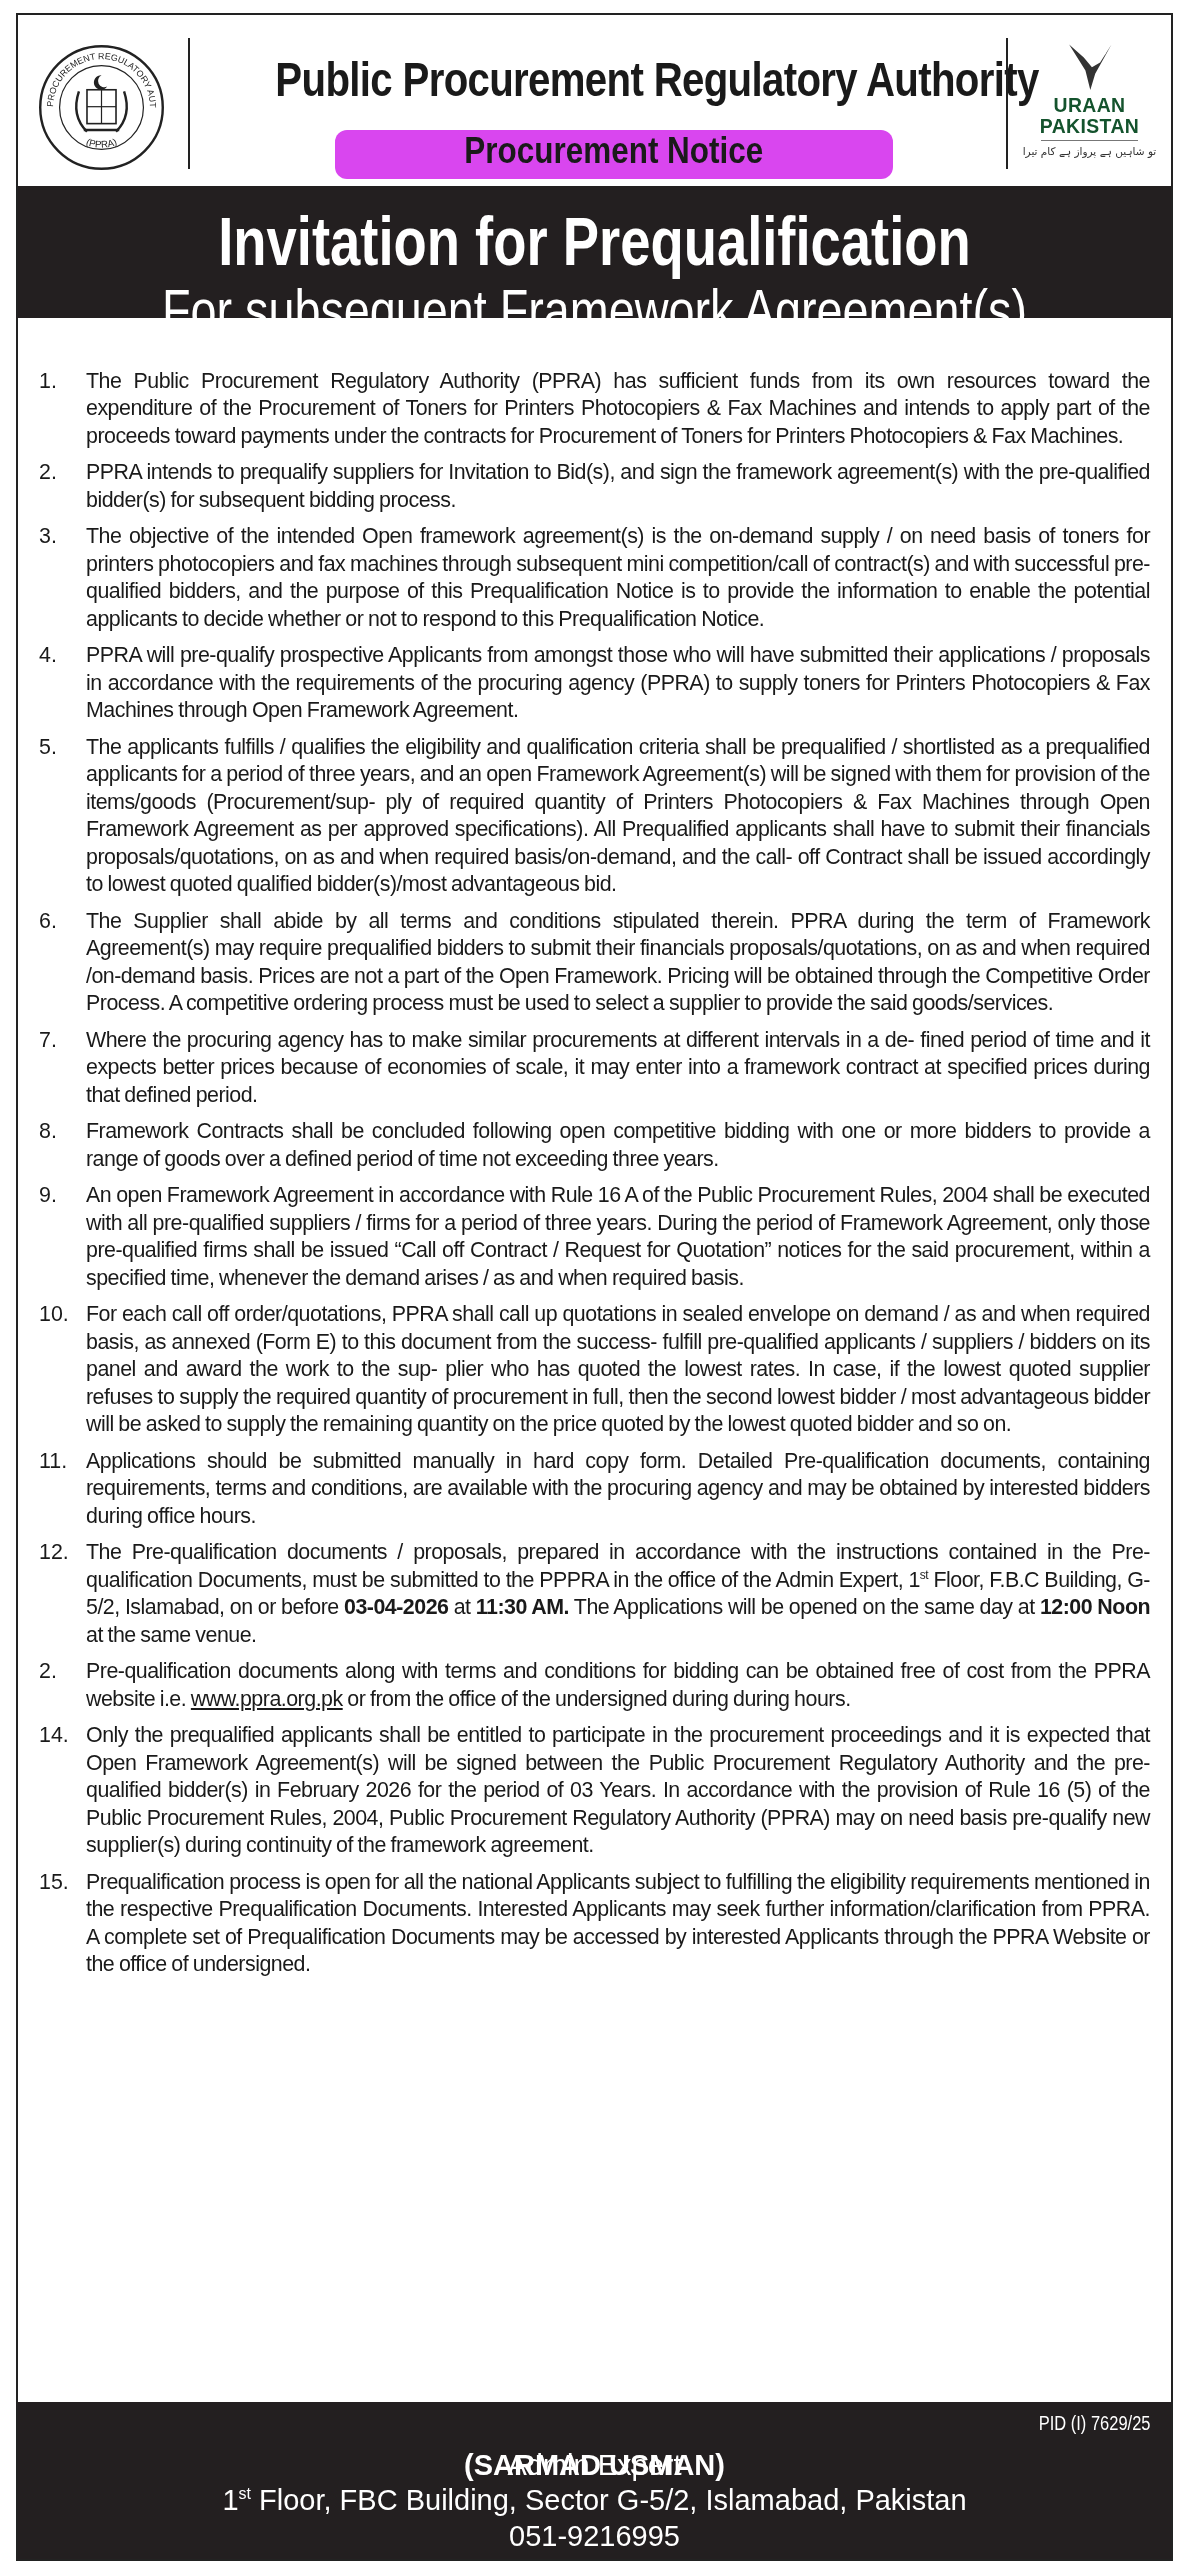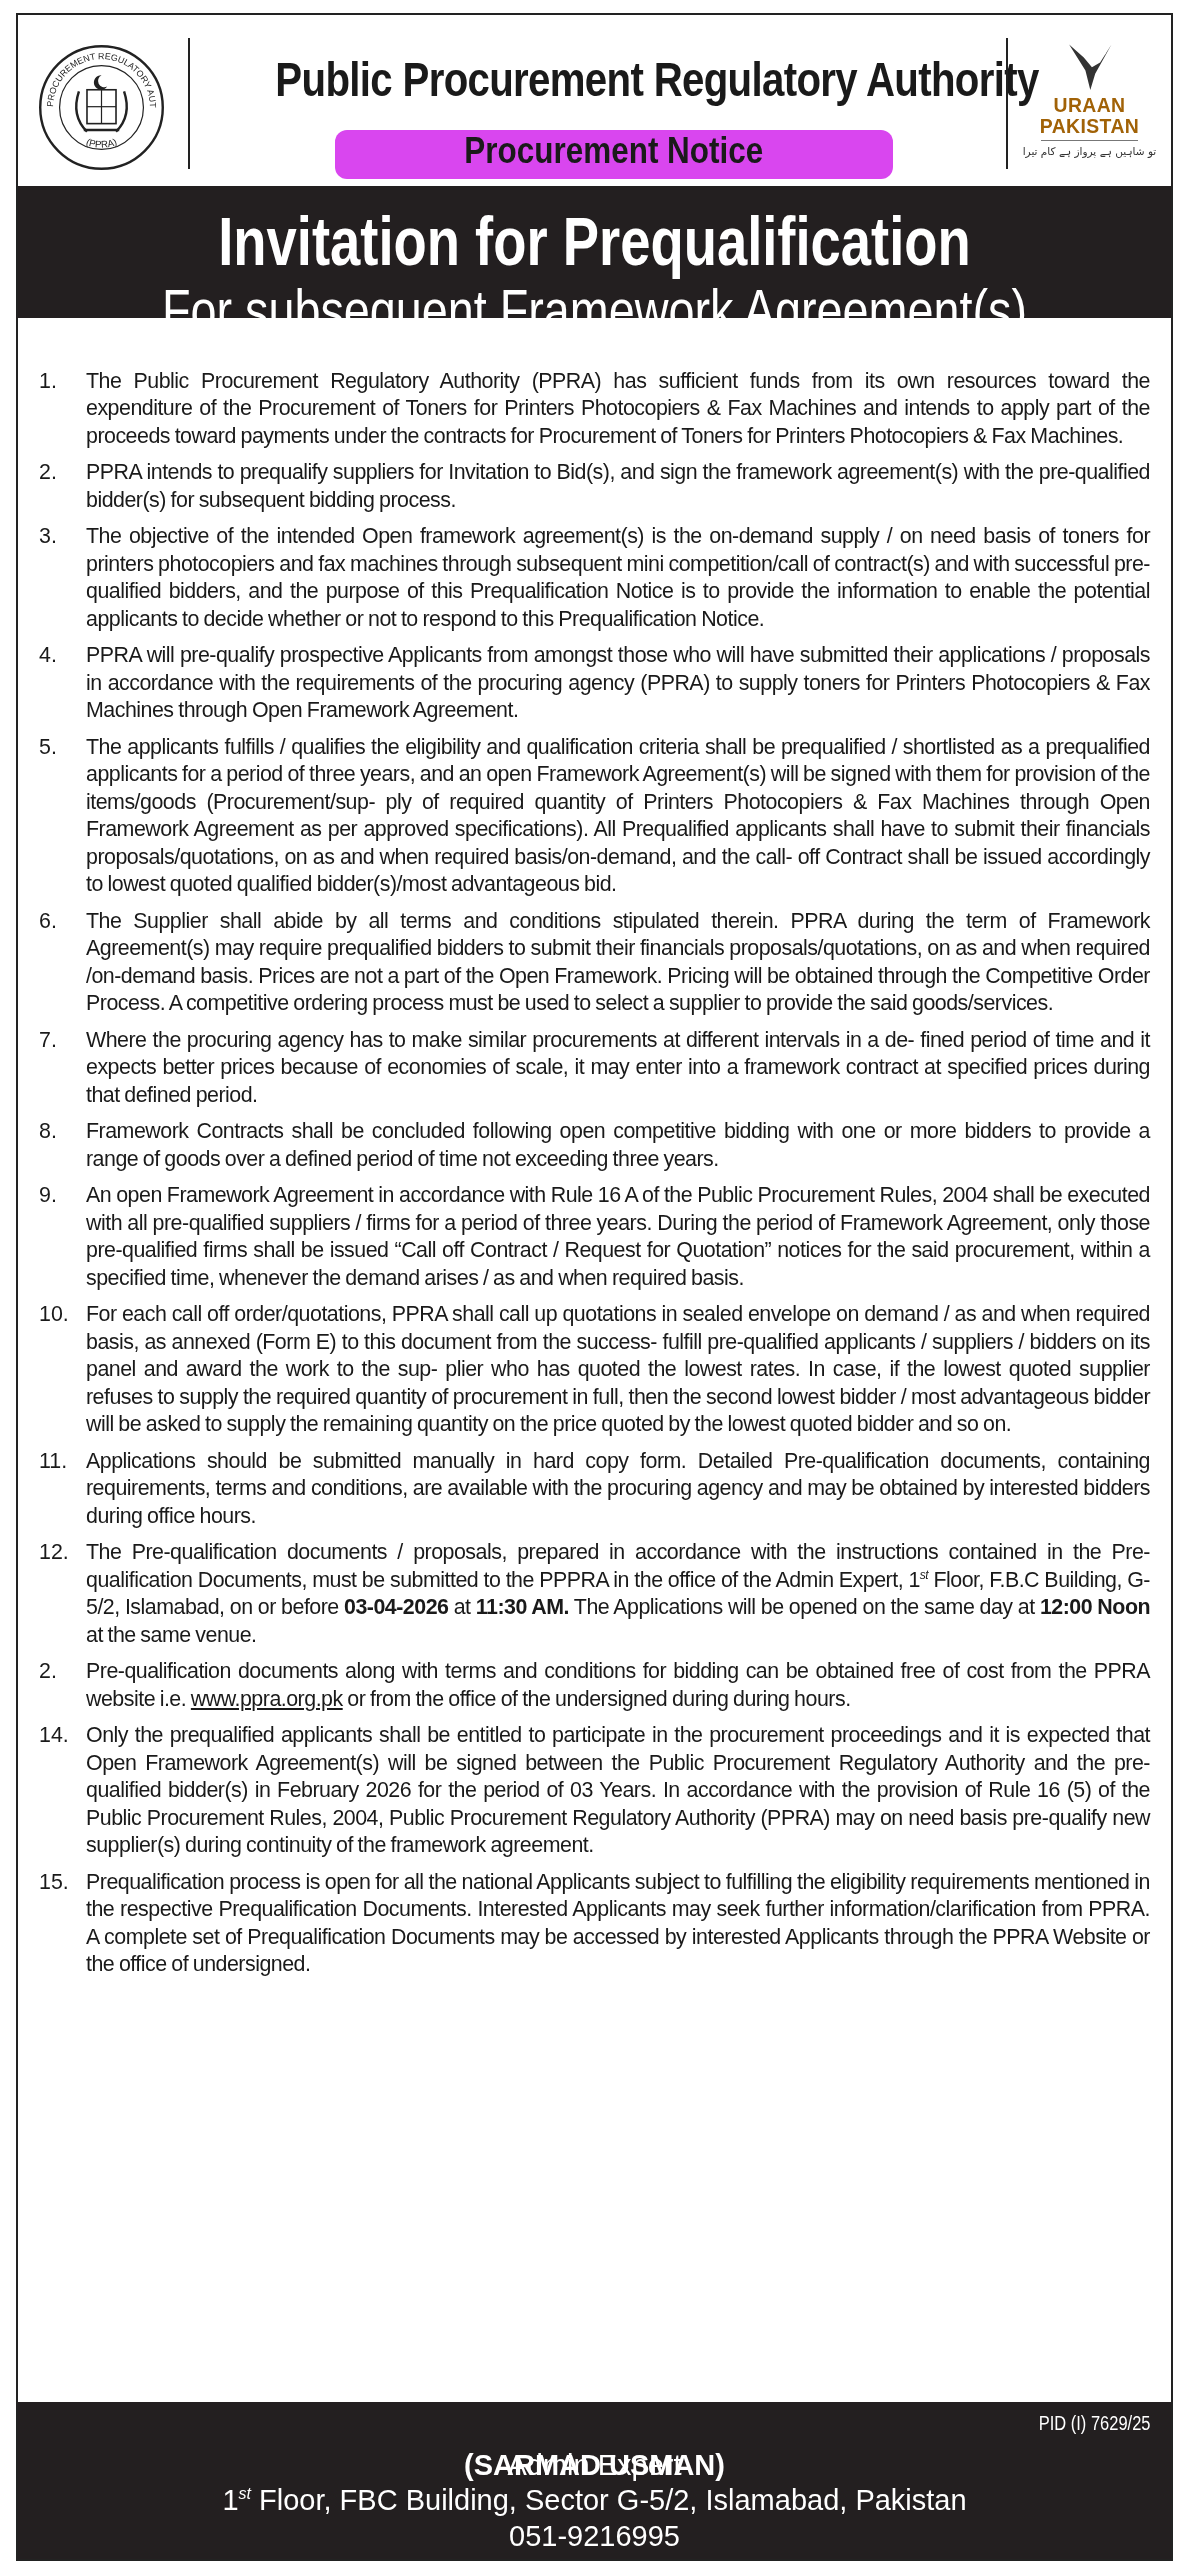--- a/index.html
+++ b/index.html
@@ -8,35 +8,35 @@
     
     .header { position: absolute; left: 0; top: 0; width: 100%; height: 171px; }
     .seal { position: absolute; left: 19.4px; top: 27.5px; width: 129px; height: 129px; }
     .vline-left { position: absolute; left: 170px; top: 22.6px; width: 2.4px; height: 131px; background: #222; }
     .vline-right { position: absolute; left: 988px; top: 22.6px; width: 2.4px; height: 131px; background: #222; }
     .org-title { position: absolute; left: 186px; top: 36px; width: 793px; text-align: center; font-weight: bold; font-size: 49px; letter-spacing: -0.8px; transform: scaleX(0.82); transform-origin: center; color: #1a1a1a; white-space: nowrap; }
     .notice-pill { position: absolute; left: 317px; top: 115px; width: 558px; height: 49px; background: #d946ef; border-radius: 12px; display: flex; justify-content: center; }
     .notice-pill span { font-weight: bold; font-size: 37px; transform: scaleX(0.85); display: inline-block; color: #1a1a1a; white-space: nowrap; }
     .uraan { position: absolute; left: 1003px; top: 22.6px; width: 137px; height: 137px; text-align: center; }
     .uraan .bird { width: 57px; height: 57px; margin: 0 auto; display: block; }
-    .uraan .u1, .uraan .u2 { font-weight: bold; font-size: 19.4px; line-height: 21px; color: #a16207; letter-spacing: 0.4px; }
+    .uraan .u1, .uraan .u2 { font-weight: bold; font-size: 19.4px; line-height: 21px; color: #14532d; letter-spacing: 0.4px; }
     .uraan .underline { width: 97px; height: 1.6px; background: #777; margin: 3.2px auto 3.2px; }
     .uraan .urdu { font-size: 10.5px; color: #333; direction: rtl; font-family: "DejaVu Sans", sans-serif; }
     
     .banner { position: absolute; left: 0; top: 171px; width: 100%; height: 132px; background: #231f20; color: #fff; text-align: center; }
     .banner .t1 { position: absolute; left: 0; right: 0; top: 16px; font-weight: bold; font-size: 68px; transform: scaleX(0.8); white-space: nowrap; }
     .banner .t2 { position: absolute; left: 0; right: 0; top: 91px; font-size: 57px; transform: scaleX(0.82); white-space: nowrap; }
     
     .content { position: absolute; left: 0; top: 330px; width: 100%; height: 2061px; padding: 22.6px 21px 0 21px; box-sizing: border-box; }
     .para { display: flex; margin-bottom: 9px; }
     .num { width: 47px; flex: none; font-size: 21.4px; line-height: 27.5px; }
     .text { flex: 1; font-size: 21.4px; line-height: 27.5px; text-align: justify; letter-spacing: -0.5px; word-spacing: -0.8px; }
     .text b { font-weight: bold; }
     .text a { color: #1a1a1a; text-decoration: underline; }
-    sup { font-size: 12px; line-height: 0; font-style: italic; }
+    sup { font-size: 12px; line-height: 0; }
     
     .footer { position: absolute; left: 0; bottom: 0; width: 100%; height: 157px; background: #231f20; color: #fff; text-align: center; }
     .footer .pid { position: absolute; right: 21px; top: 9.7px; font-size: 19.4px; transform: scaleX(0.85); transform-origin: right; }
     .footer .name { position: absolute; left: 0; right: 0; top: 11.3px; font-weight: bold; font-size: 29px; margin-top: 36px; }
     .footer .desig { position: absolute; left: 0; right: 0; top: 47px; font-size: 29px; }
     .footer .addr { position: absolute; left: 0; right: 0; top: 82px; font-size: 29px; }
     .footer .phone { position: absolute; left: 0; right: 0; top: 118px; font-size: 29px; }
     .footer sup { font-size: 16px; }
   </style>
 </head>

